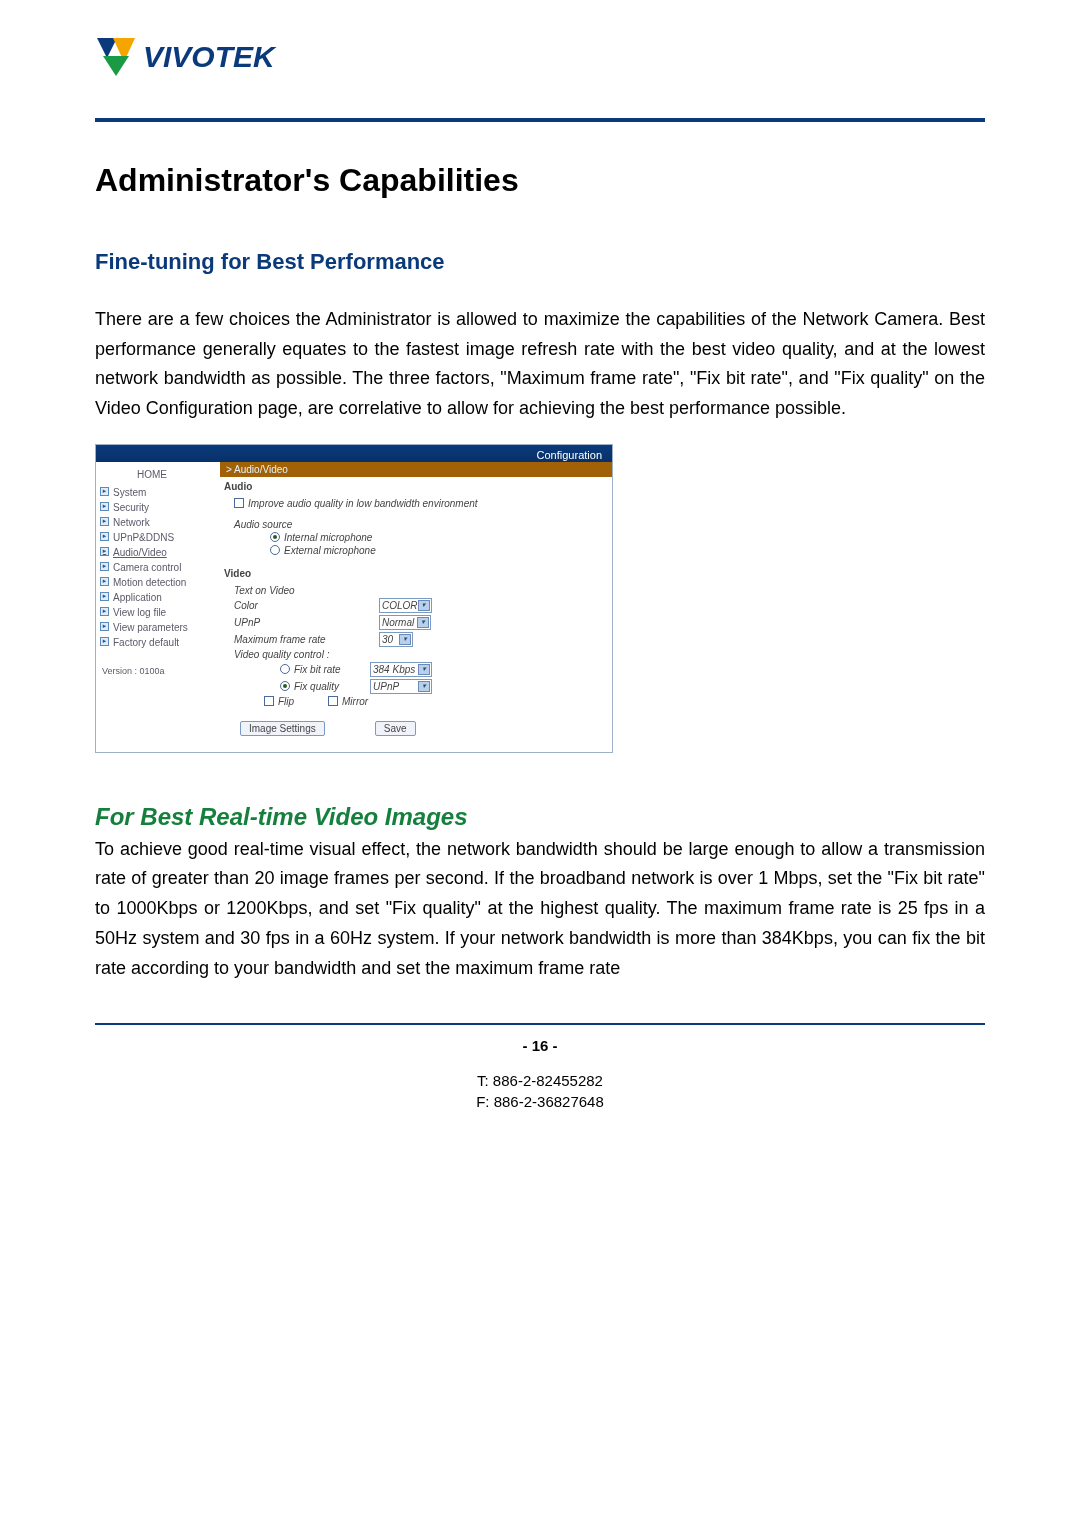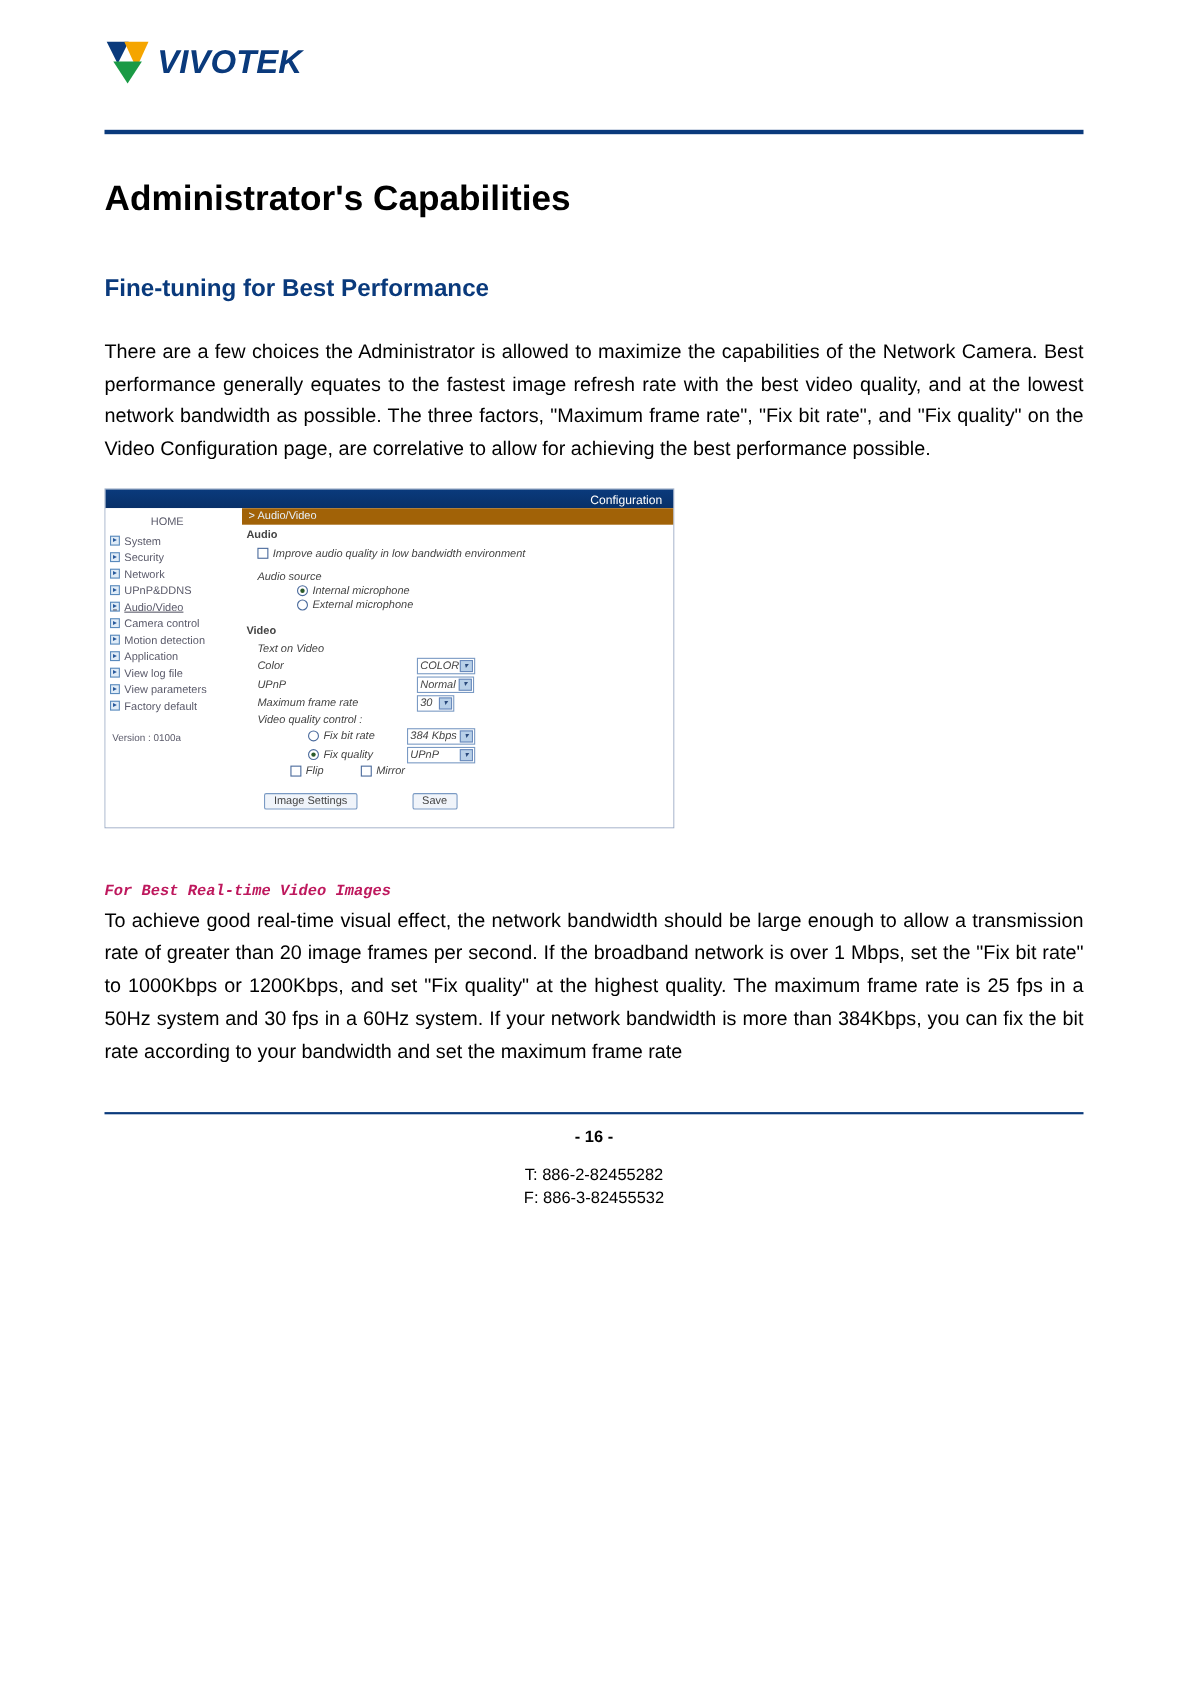--- a/index.html
+++ b/index.html
@@ -50,26 +50,25 @@
     color: #0a3a7c;
     margin-bottom: 30px;
   }
   .body-text {
     font-size: 18px;
     line-height: 1.65;
     text-align: justify;
     margin-bottom: 20px;
   }
   .h3 {
-    font-size: 14px;
+    font-size: 24px;
     font-weight: 700;
     font-style: italic;
-    color: #be185d;
+    color: #15803d;
     margin-bottom: 4px;
-    font-family: Liberation Mono, monospace;
   }
 
   
   .config-panel {
     width: 518px;
     margin: 0 0 50px 0;
     border: 1px solid #a0b0c8;
     font-family: Arial, sans-serif;
     font-size: 10px;
     color: #444;
@@ -358,15 +357,15 @@
     </div>
   </div>
 
   <h3 class="h3">For Best Real-time Video Images</h3>
   <p class="body-text">To achieve good real-time visual effect, the network bandwidth should be large enough to allow a transmission rate of greater than 20 image frames per second.  If the broadband network is over 1 Mbps, set the "Fix bit rate" to 1000Kbps or 1200Kbps, and set "Fix quality" at the highest quality. The maximum frame rate is 25 fps in a 50Hz system and 30 fps in a 60Hz system. If your network bandwidth is more than 384Kbps, you can fix the bit rate according to your bandwidth and set the maximum frame rate</p>
 
   <hr class="hr-thin">
   <div class="footer">
     <div class="page-num">- 16 -</div>
     <div>T: 886-2-82455282</div>
-    <div>F: 886-3-82455532</div>
+    <div>F: 886-2-36827648</div>
   </div>
 </div>
 
 </body></html>

